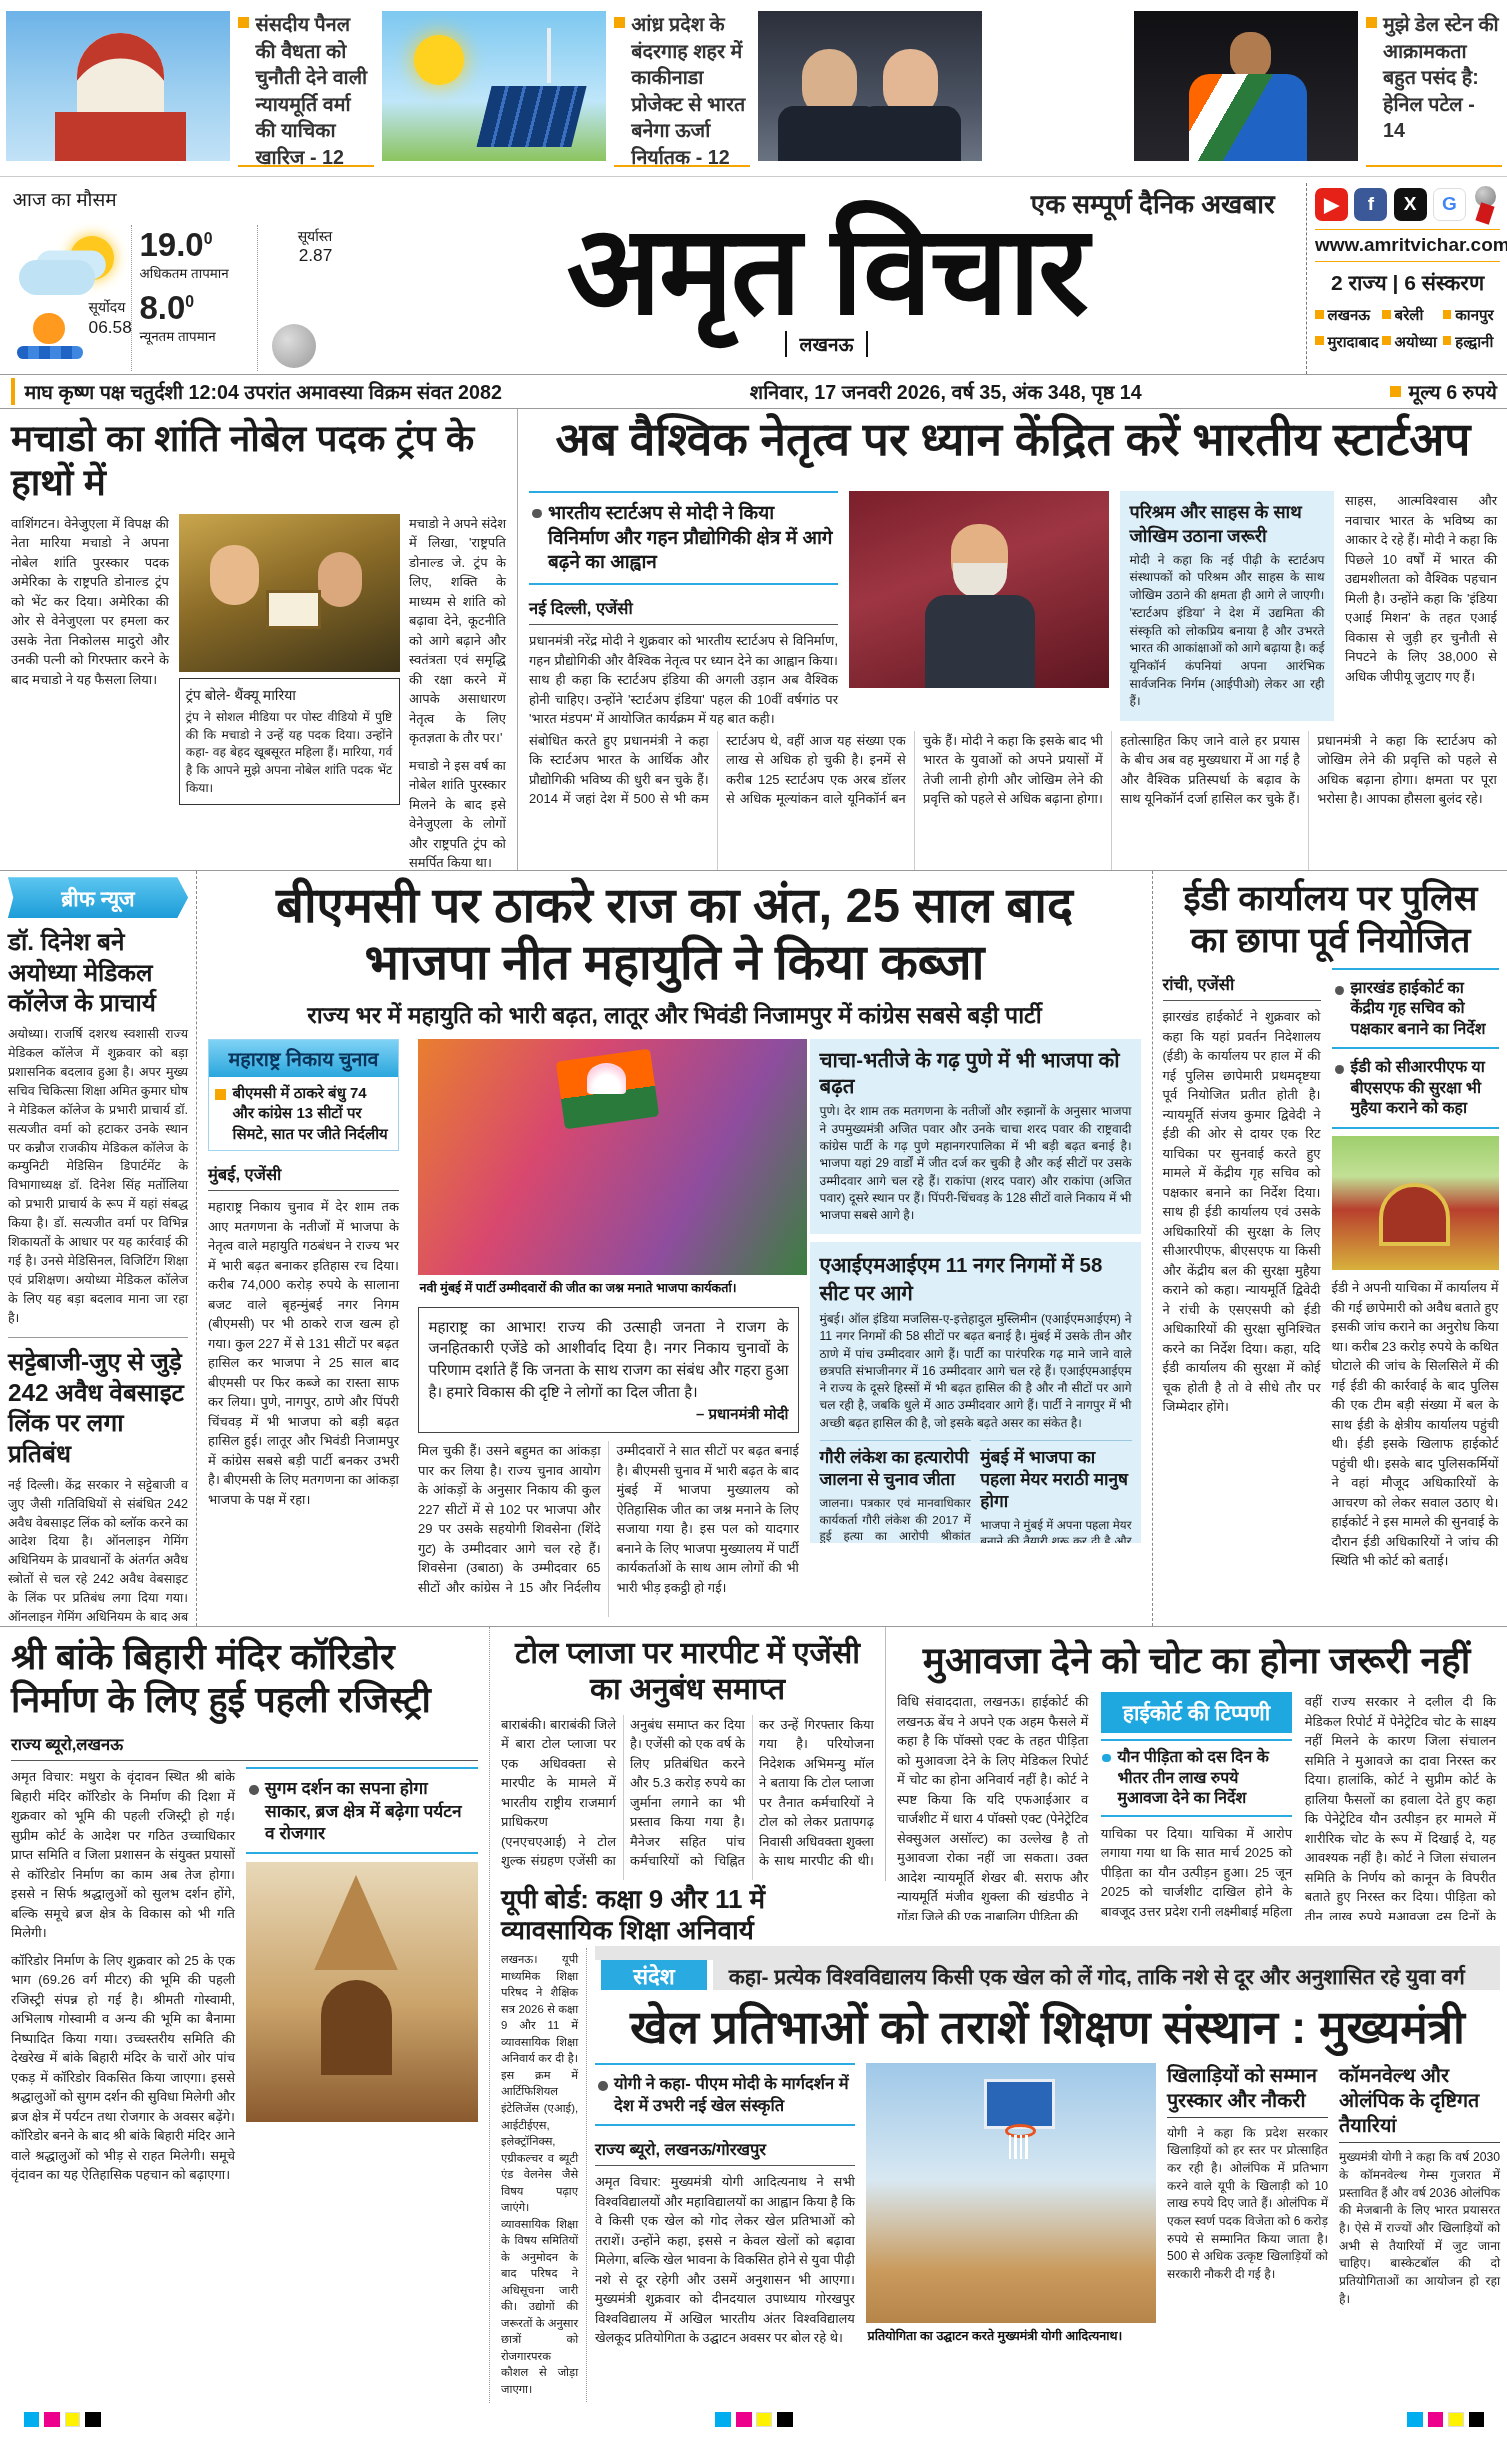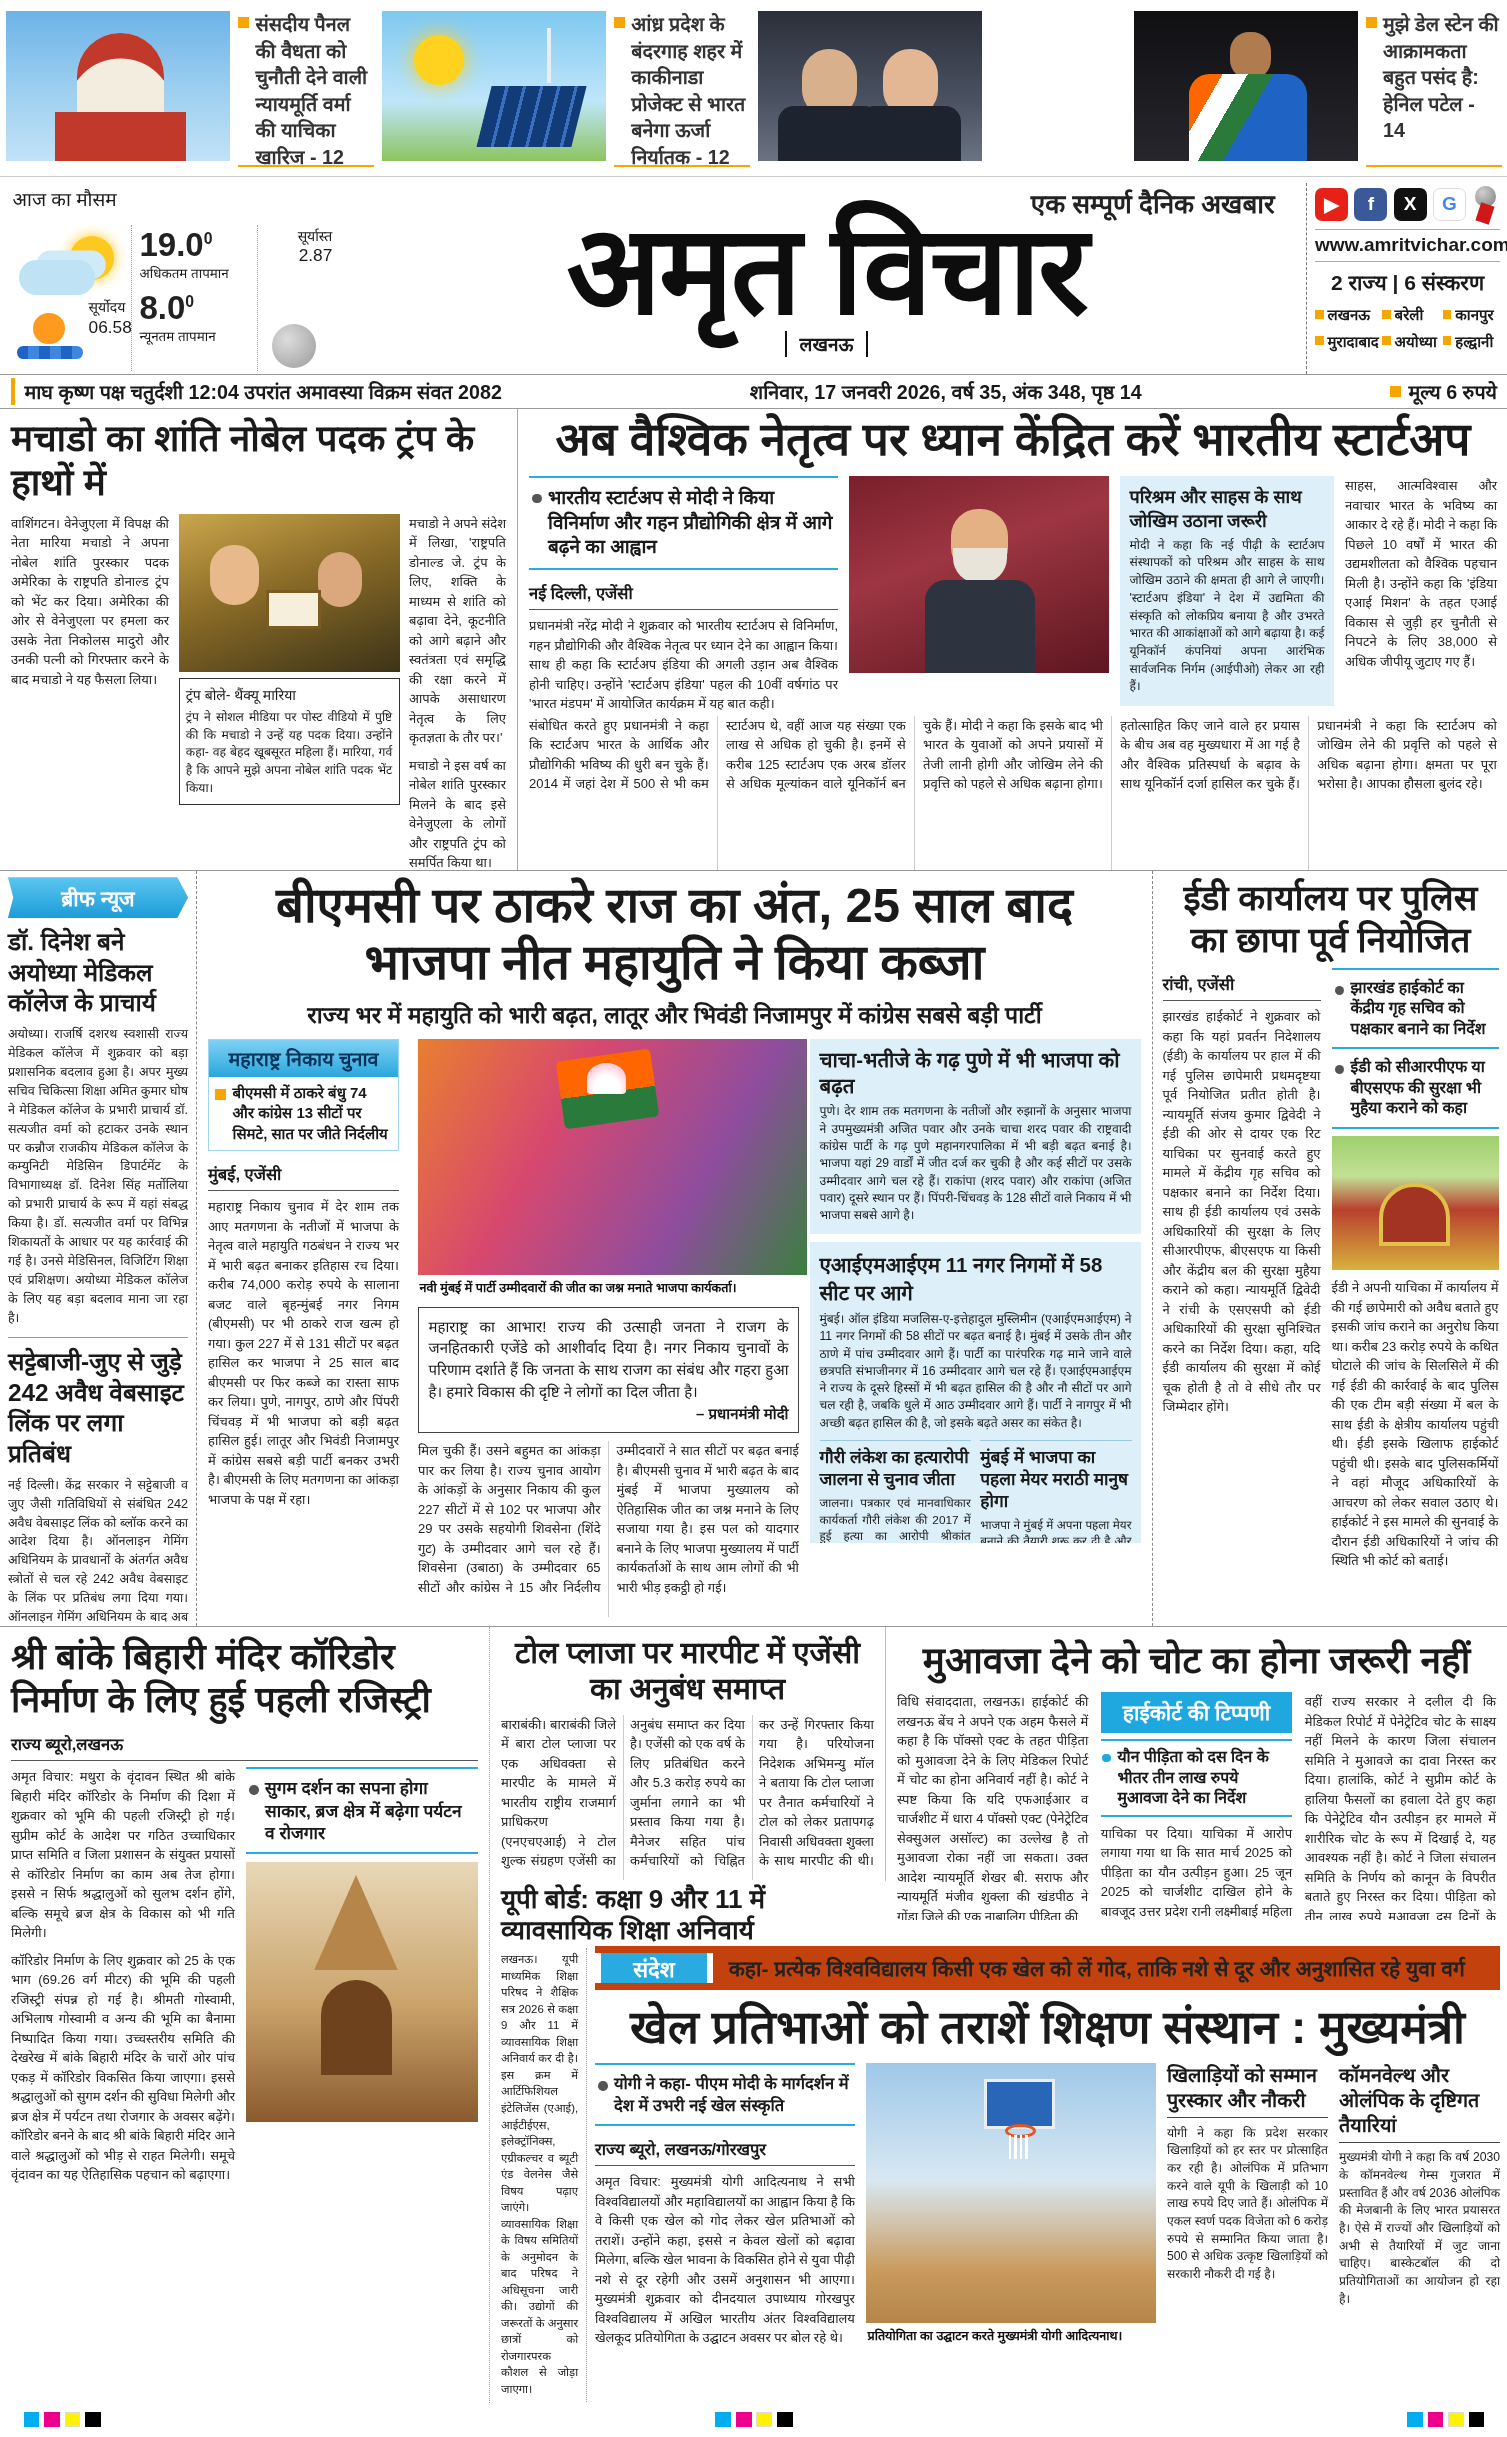--- a/index.html
+++ b/index.html
@@ -86,21 +86,21 @@
   .ph-trump { width:221px; height:158px; background:linear-gradient(160deg,#caa64c 0%,#8a6b27 45%,#3c3318 100%); }
   .ph-trump .f1 { position:absolute; left:31.5px; top:31.5px; width:49px; height:60px; border-radius:23.6px; background:#e8b98a; }
   .ph-trump .f2 { position:absolute; right:38px; top:38px; width:44px; height:55px; border-radius:22px; background:#dba87e; }
   .ph-trump .frame { position:absolute; left:87px; top:76px; width:55px; height:39px; background:#f5efdc; border:3.2px solid #7a5b22; }
   .cap-box { border:0.8px solid #333; padding:6.3px; margin-top:6.3px; }
   .cap-box .ct { font-size:14px; font-weight:normal; margin-bottom:4.7px; }
   .cap-box .cb { font-size:12.2px; line-height:1.45; text-align:justify; }
   .mac-c3 { flex:1 1 auto; }
   
   .startup { flex:1 1 auto; padding:4.7px 11px; overflow:hidden; }
-  .startup h1 { font-size:46px; font-weight:900; text-align:center; line-height:1.12; margin-bottom:11px; }
+  .startup h1 { font-size:46px; font-weight:900; text-align:center; line-height:1.12; margin-bottom:26px; }
   .st-row { display:flex; gap:11px; height:230px; }
   .st-c1 { width:309px; flex:0 0 auto; }
   .bullet-box { border-top:2.4px solid #29abe2; border-bottom:2.4px solid #29abe2; padding:7.9px 3.2px; display:flex; margin-bottom:6.3px; }
   .bullet-box .dot { width:9.5px; height:9.5px; border-radius:50%; background:#555; margin:7.9px 6.3px 0 0; flex:0 0 auto; }
   .bullet-box p { font-size:19px; font-weight:bold; line-height:1.3; }
   .ph-modi { width:260px; height:197px; flex:0 0 auto; background:linear-gradient(160deg,#7a1f2b 0%,#9d3642 40%,#5d1620 100%); }
   .ph-modi .head { position:absolute; left:102px; top:33px; width:57px; height:66px; border-radius:27px; background:#e3b184; }
   .ph-modi .beard { position:absolute; left:104px; top:72px; width:54px; height:35px; border-radius:0 0 25px 25px; background:#e8e4da; }
   .ph-modi .vest { position:absolute; left:76px; top:104px; width:110px; height:93px; background:#2e3340; border-radius:20.5px 20.5px 0 0; }
   .st-tint { width:214px; flex:0 0 auto; background:#ddf0fa; padding:7.9px 9.5px; }
@@ -168,21 +168,21 @@
   .upboard-body p { font-size:11.4px; line-height:1.45; text-align:justify; }
   .comp { position:absolute; left:886px; top:0; width:621px; height:293px; padding:6.3px 11px; overflow:hidden; }
   .comp h1 { font-size:37px; font-weight:700; text-align:center; margin-bottom:7.9px; }
   .comp-row { display:flex; gap:12.6px; height:221px; }
   .comp-c { flex:1 1 0; }
   .hc-kicker { background:#1fa7e0; color:#fff; font-size:21px; font-weight:900; text-align:center; padding:6.3px 0; margin-bottom:6.3px; }
   .comp-bullet { border-top:2.4px solid #29abe2; border-bottom:2.4px solid #29abe2; padding:6.3px 1.6px; display:flex; font-size:15.8px; font-weight:bold; line-height:1.3; margin-bottom:6.3px; }
   .comp-bullet .dot { width:8.7px; height:8.7px; border-radius:50%; background:#1fa7e0; margin:6.3px 6.3px 0 0; flex:0 0 auto; }
   
   .sports { position:absolute; left:587px; top:319px; width:921px; height:457px; padding:0 7.9px; overflow:hidden; }
-  .sp-kicker-row { display:flex; align-items:center; height:44px; background:#c2410c; }
+  .sp-kicker-row { display:flex; align-items:flex-end; height:44px; background:#e5e5e5; }
   .sp-kicker { background:#29abe2; color:#fff; font-size:22px; font-weight:900; width:118px; display:flex; align-items:center; justify-content:center; border-left:6.3px solid #fff; border-right:6.3px solid #fff; box-shadow:inset 4.7px 0 0 #29abe2, inset -4.7px 0 0 #29abe2; }
   .sp-strip { flex:1 1 auto; display:flex; align-items:center; padding-left:15.8px; font-size:21px; font-weight:900; color:#222; }
   .sports h1 { font-size:46px; font-weight:900; text-align:center; line-height:1.15; margin:11px 0 9.5px; }
   .sp-row { display:flex; gap:11px; height:293px; }
   .sp-c1 { width:260px; flex:0 0 auto; }
   .sp-photo-wrap { width:290px; flex:0 0 auto; }
   .ph-bball { width:100%; height:260px; background:linear-gradient(180deg,#9fc8e8 0%,#d8e8f2 45%,#c99a5c 80%,#b5854a 100%); }
   .ph-bball .board { position:absolute; left:118px; top:15.8px; width:71px; height:50px; background:#2a66b8; border:3.2px solid #e8eef4; }
   .ph-bball .ring { position:absolute; left:139px; top:61px; width:31.5px; height:14px; border:3.2px solid #e8541f; border-radius:50%; }
   .ph-bball .net { position:absolute; left:143px; top:72px; width:22px; height:23.6px; background:repeating-linear-gradient(90deg,#fff 0 2.4px,transparent 2.4px 5.5px); }

